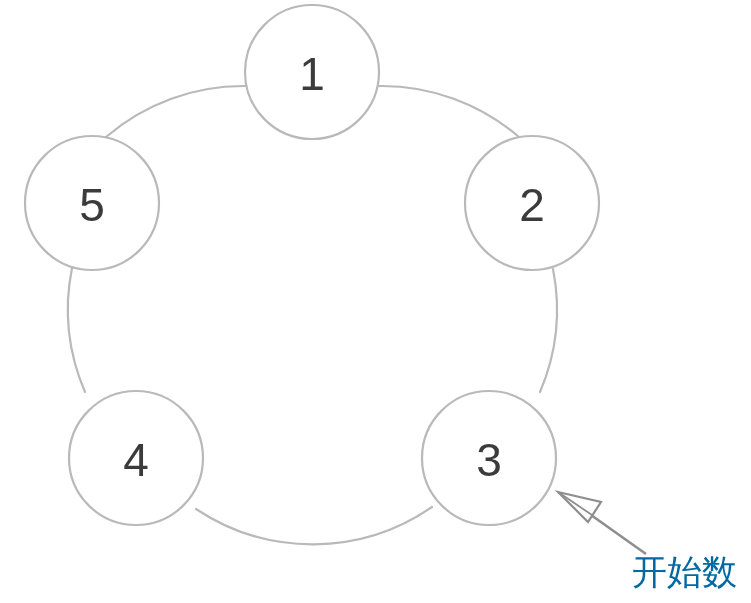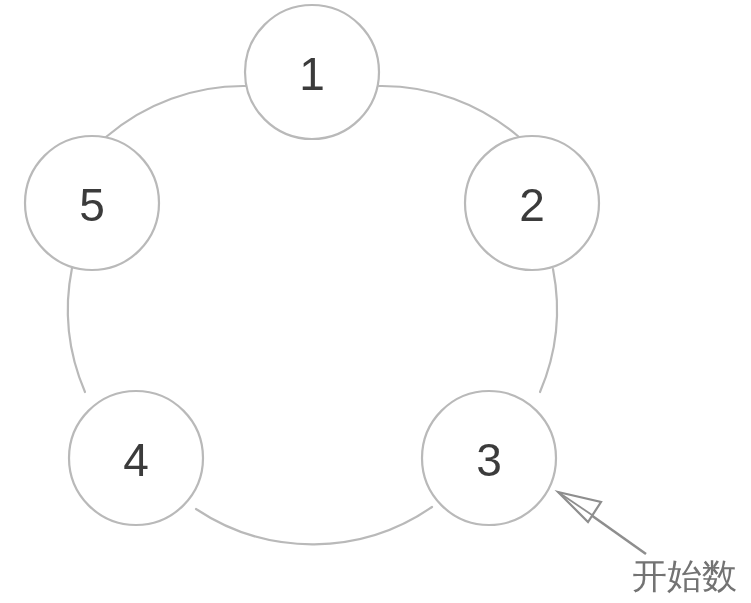--- a/index.html
+++ b/index.html
@@ -58,23 +58,23 @@
     stroke-width: 2.2;
     stroke-linejoin: miter;
   }
   .pointer-head-inner {
     stroke: #8e8e8e;
     stroke-width: 1.8;
     fill: none;
   }
   .annotation-text {
     position: absolute;
-    font-family: Liberation Sans, sans-serif;
+    font-family: Liberation Mono, monospace;
     font-size: 35px;
-    color: #737373;
+    color: #0369a1;
     letter-spacing: 0px;
     white-space: nowrap;
     line-height: 1;
   }
 </style>
 </head>
 <body>
 
 <div id="diagram-root">
 

